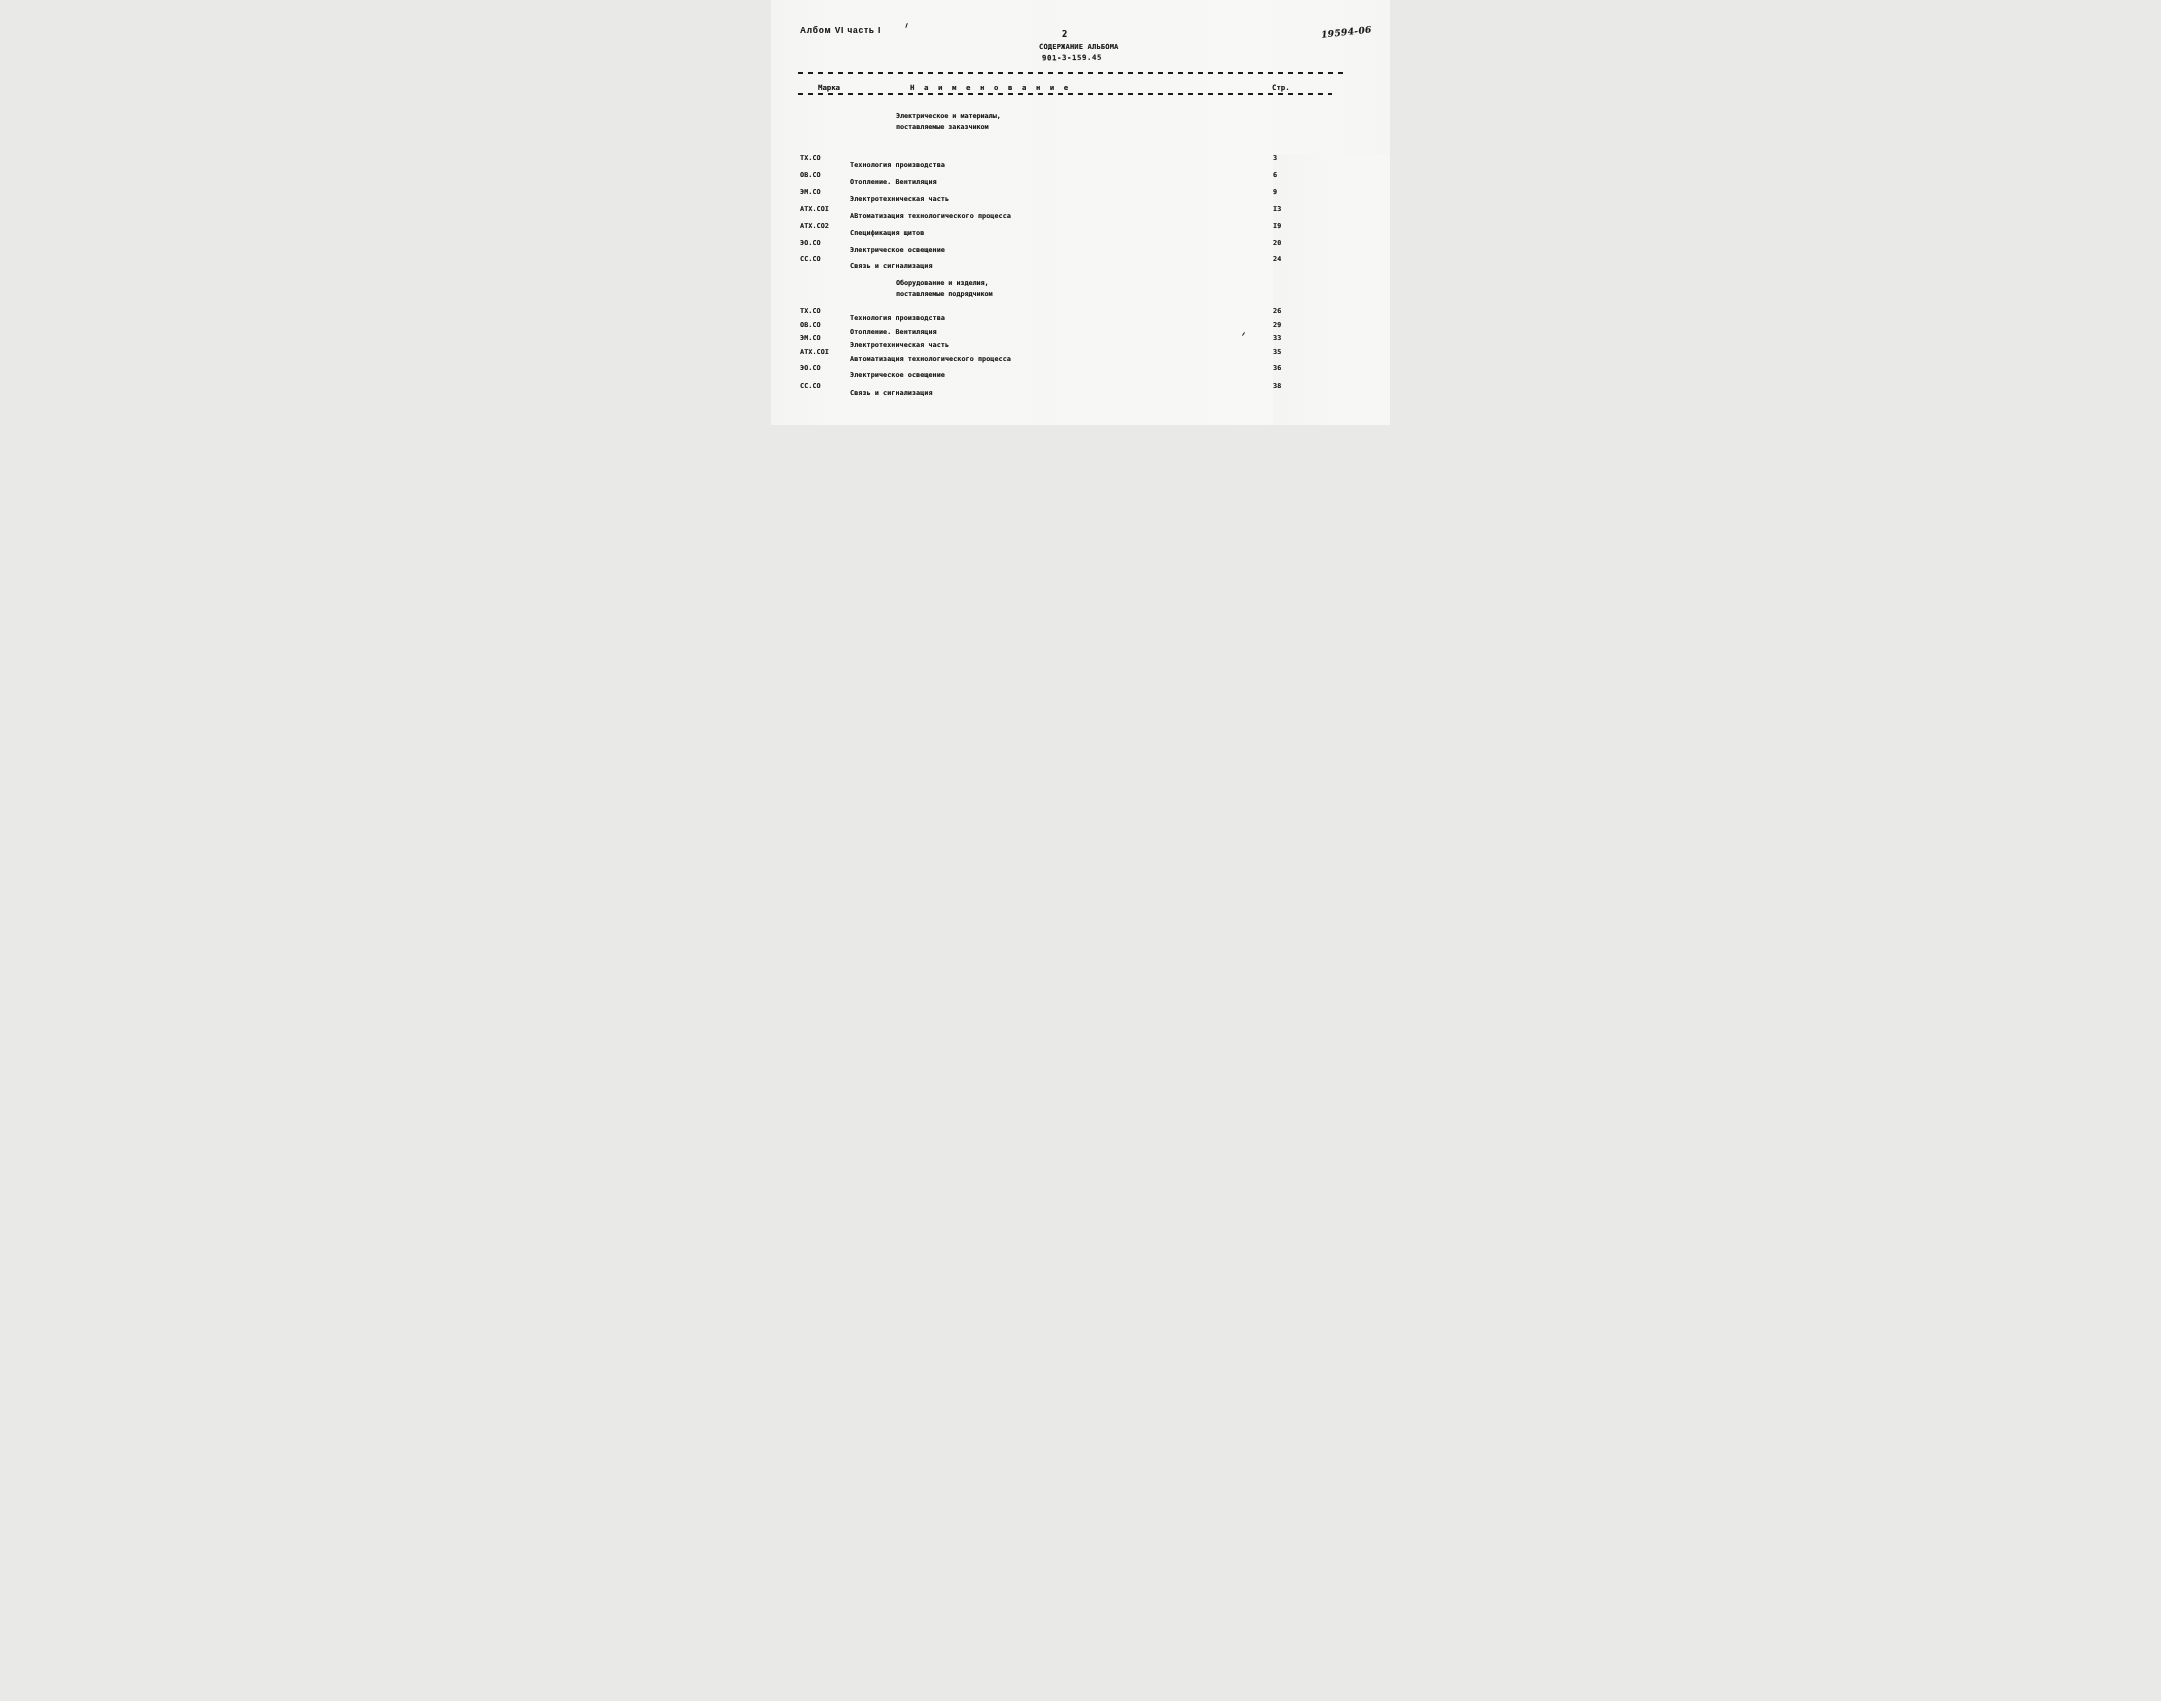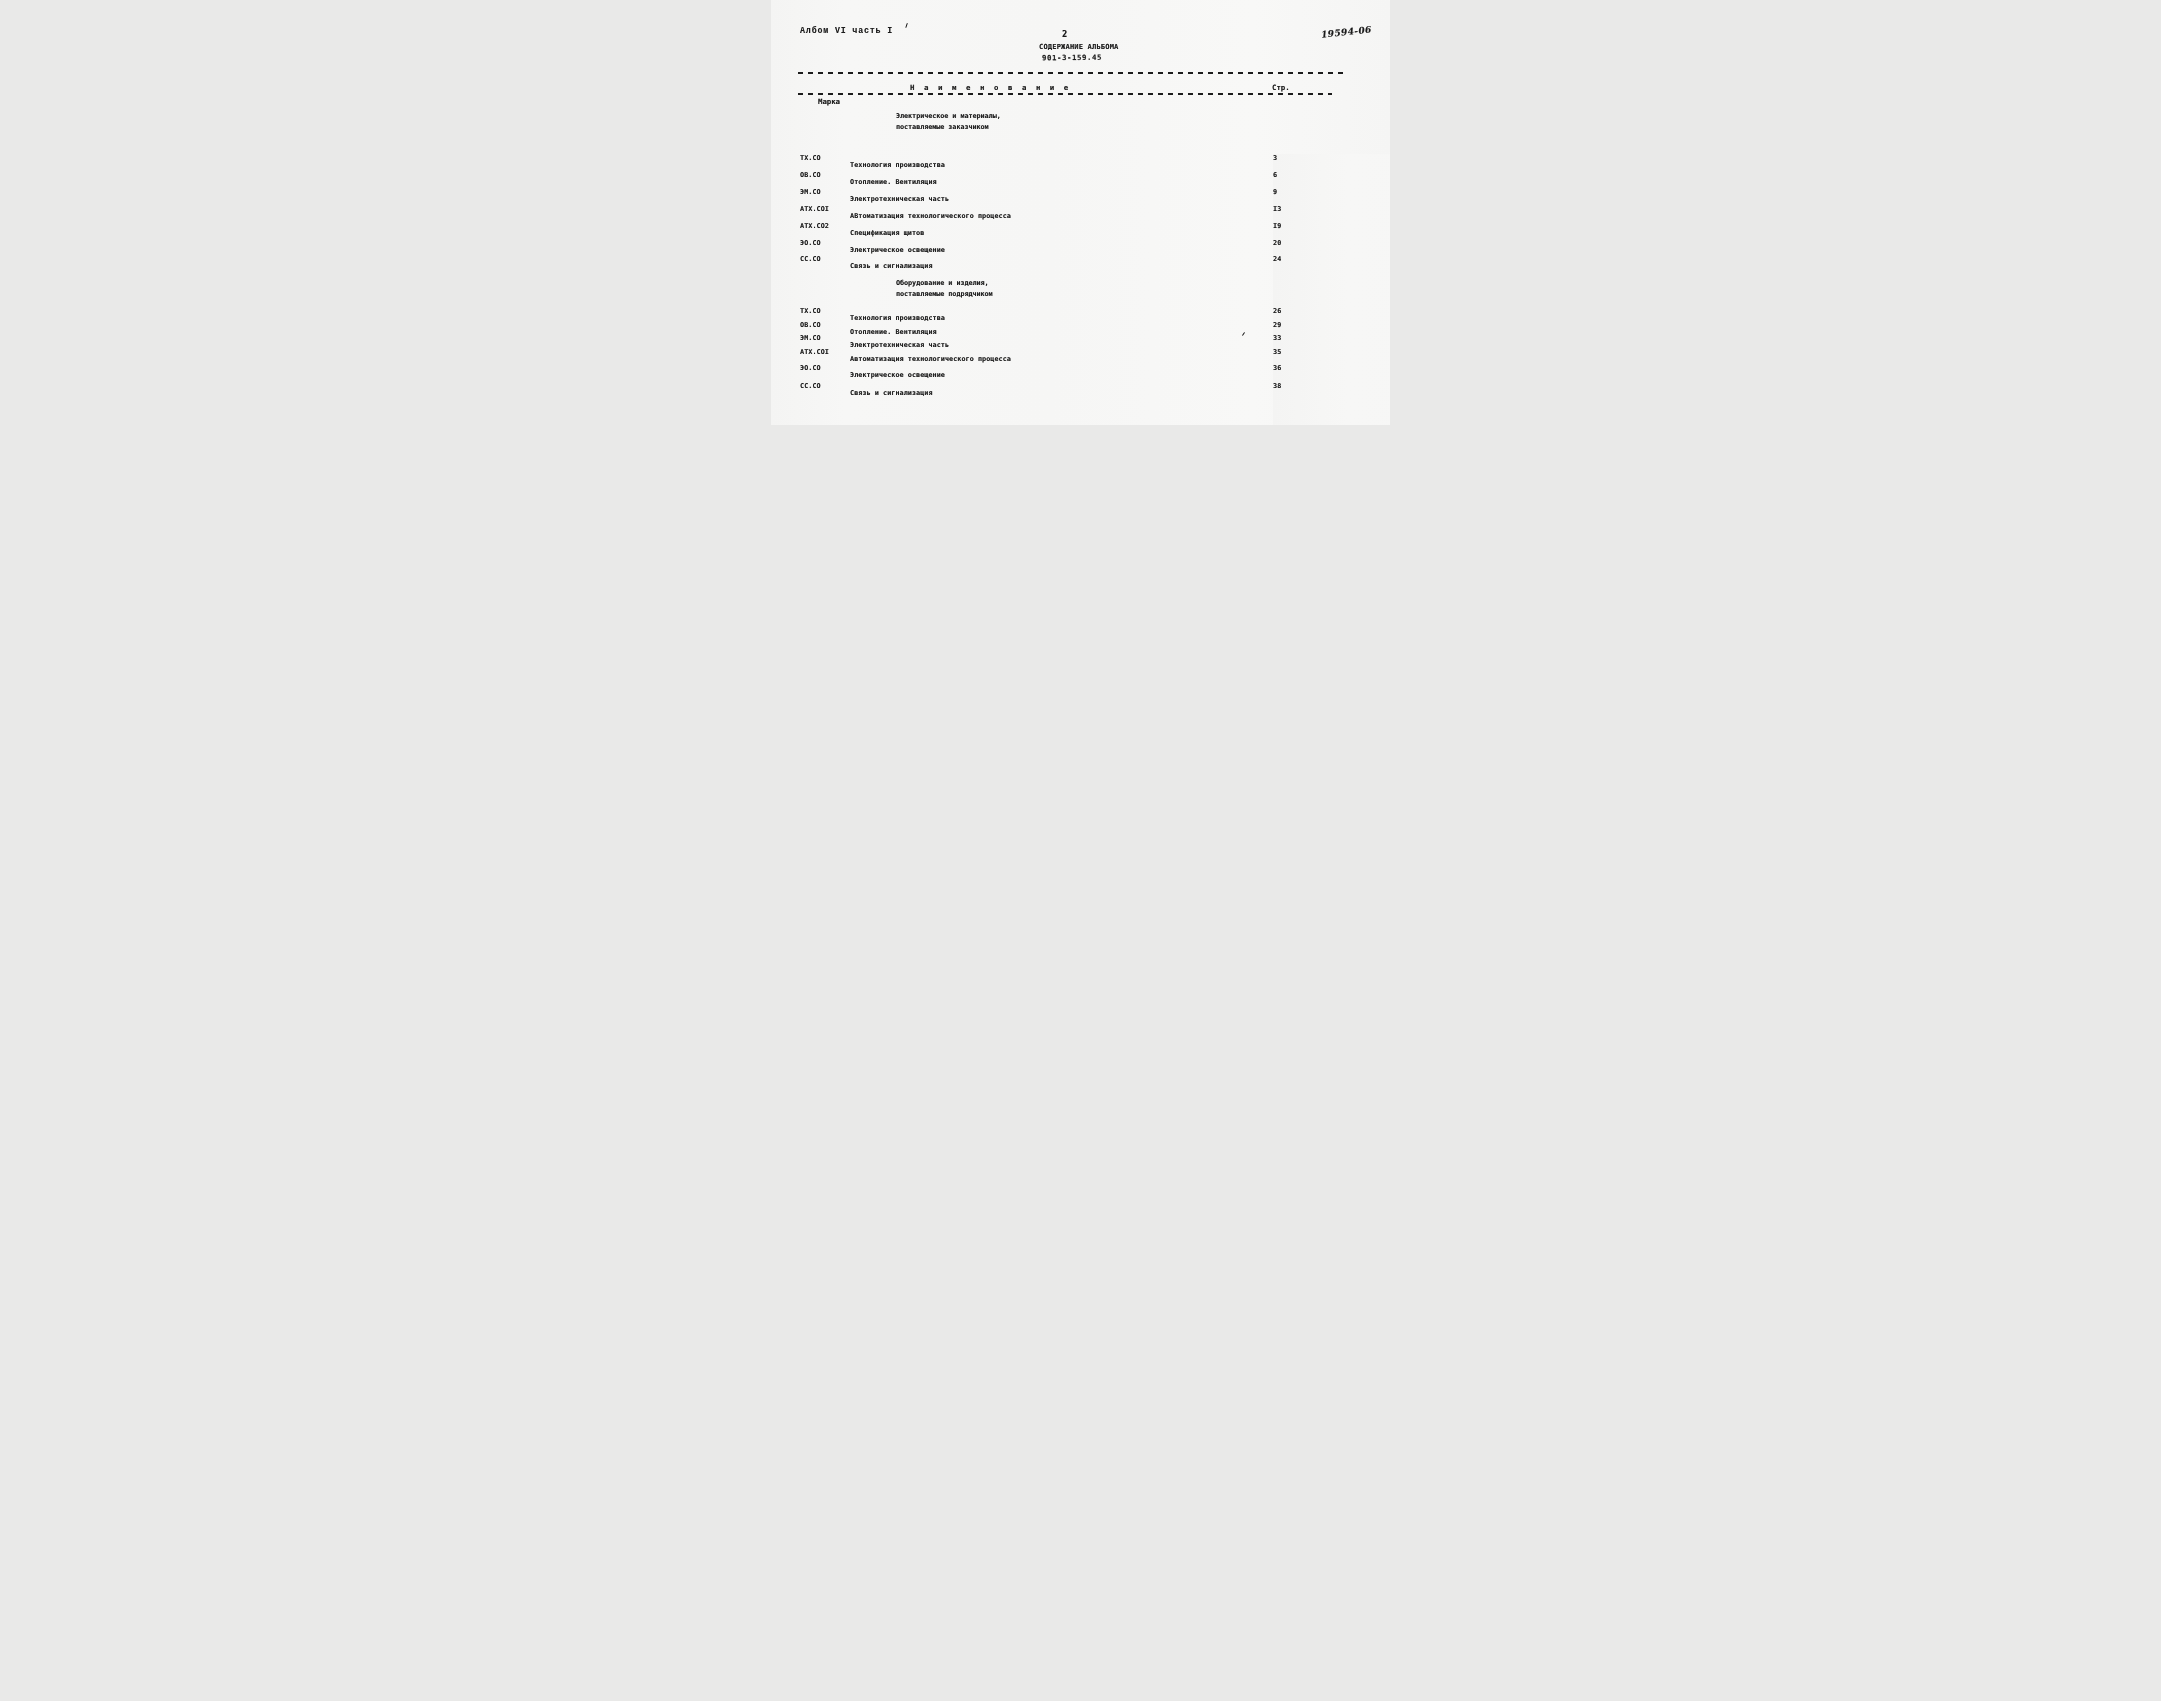--- a/index.html
+++ b/index.html
@@ -19,21 +19,21 @@
     font-weight: 700;
     overflow: hidden;
   }
   .tw {
     position: absolute;
     white-space: nowrap;
     text-shadow: 0.2px 0.2px 0 rgba(25,25,25,0.45);
   }
   .album-title {
     left: 29px; top: 26px;
-    font-family: Liberation Mono, monospace;
+    font-family: Liberation Sans, sans-serif;
     font-size: 8.2px; letter-spacing: 0.9px;
   }
   .sheet-num {
     left: 291px; top: 28.5px;
     font-size: 8.6px;
   }
   .doc-title {
     left: 268px; top: 43px;
     font-size: 7px; letter-spacing: 0.2px;
   }
@@ -52,21 +52,21 @@
   .rule {
     position: absolute;
     height: 2.2px;
     background: repeating-linear-gradient(90deg,
       #1c1c1c 0px, #1c1c1c 5.2px,
       rgba(0,0,0,0) 5.2px, rgba(0,0,0,0) 10px);
   }
   .rule-top    { left: 27px; top: 72px; width: 546px; }
   .rule-bottom { left: 27px; top: 93px; width: 534px; }
   .col-head { font-size: 7.3px; top: 83px; }
-  .head-mark { left: 47px; margin-top: 14px; }
+  .head-mark { left: 47px; }
   .head-name { left: 139px; letter-spacing: 2.6px; }
   .head-page { left: 501px; }
   .section-heading {
     position: absolute;
     left: 125px;
     font-size: 6.7px;
     line-height: 11.2px;
     text-shadow: 0.2px 0.2px 0 rgba(25,25,25,0.45);
     white-space: nowrap;
   }

